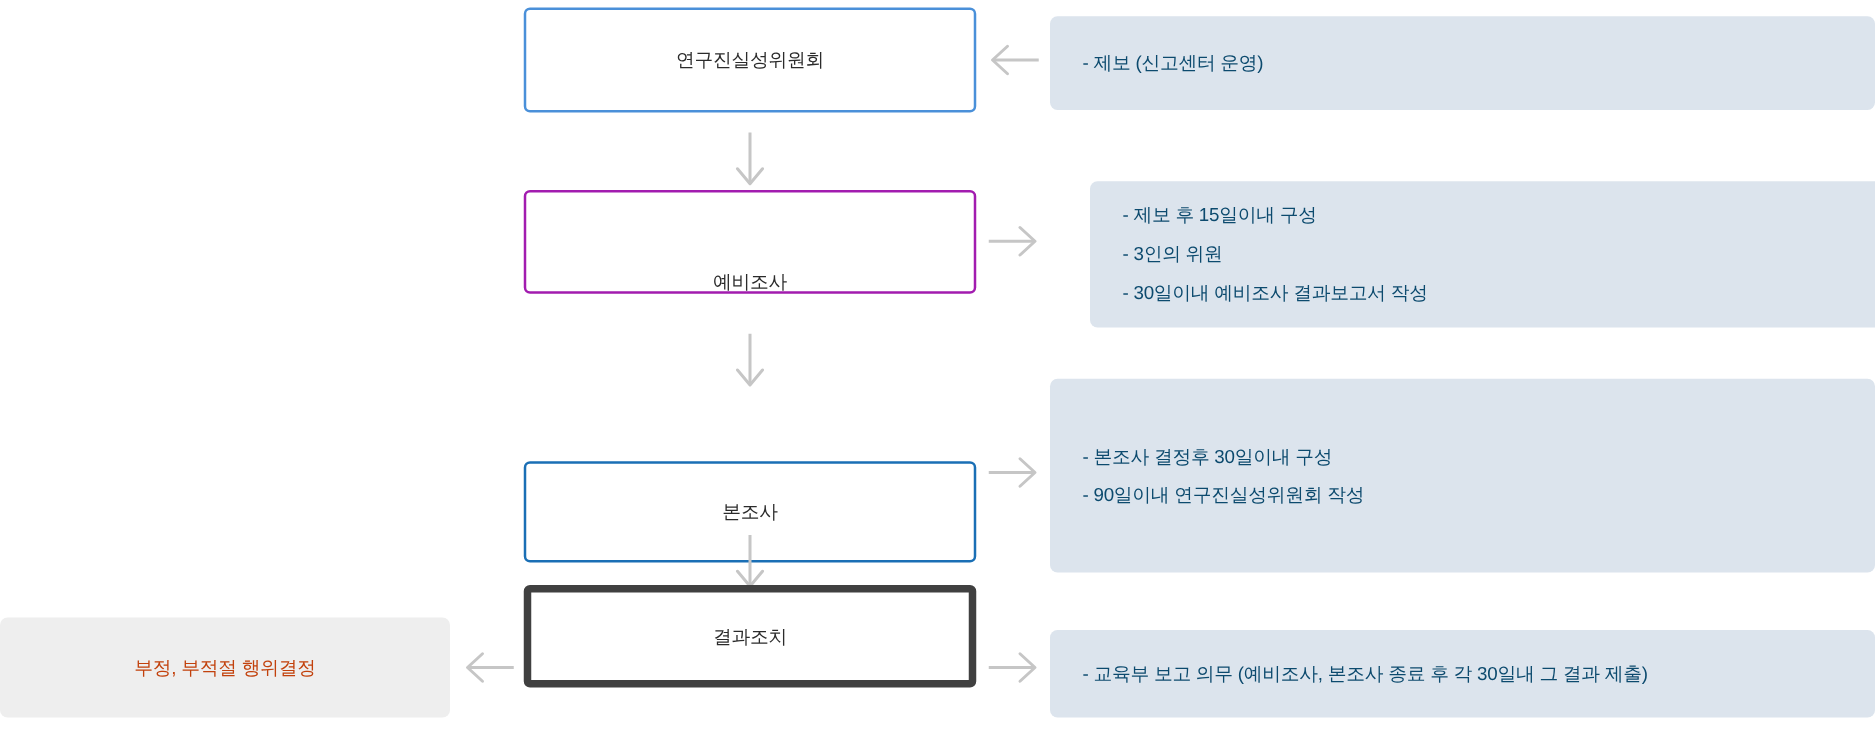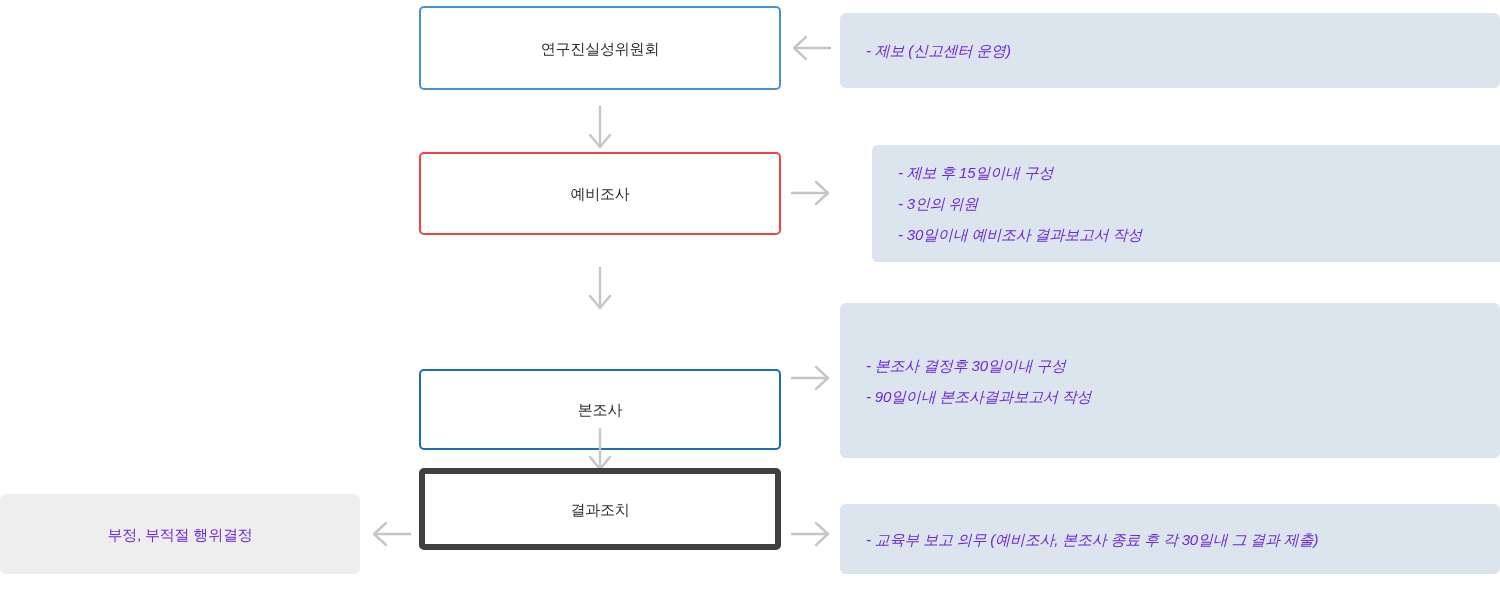--- a/index.html
+++ b/index.html
@@ -43,40 +43,39 @@
     box-sizing: border-box;
     background: #dce4ed;
     border-radius: 6px;
     padding: 0 26px;
     display: flex;
     flex-direction: column;
     justify-content: center;
   }
   .info-line {
     font-size: 15px;
-    color: #6d28d9;
+    color: #0c4a6e;
     letter-spacing: -0.2px;
     line-height: 31px;
     white-space: nowrap;
-    font-style: italic;
   }
 
   
   .outcome-box {
     position: absolute;
     box-sizing: border-box;
     background: #eeeeee;
     border-radius: 6px;
     display: flex;
     align-items: center;
     justify-content: center;
   }
   .outcome-label {
     font-size: 15px;
-    color: #6d28d9;
+    color: #c2410c;
     letter-spacing: -0.2px;
     line-height: 1;
   }
 
   
   .arrow {
     position: absolute;
     display: block;
   }
   .arrow svg { display: block; }
@@ -101,21 +100,21 @@
     <div class="info-line">- 제보 (신고센터 운영)</div>
   </div>
 
   <div class="arrow" style="left:585px; top:104px; width:30px; height:46px;">
     <svg width="30" height="46" viewBox="0 0 30 46" aria-hidden="true">
       <line x1="15" y1="2" x2="15" y2="42" stroke="#c6c6c6" stroke-width="2.4"></line>
       <polyline points="5,31 15,43 25,31" fill="none" stroke="#c6c6c6" stroke-width="2.4" stroke-linecap="round" stroke-linejoin="round"></polyline>
     </svg>
   </div>
 
-  <div class="proc-box" style="left:419px; top:152px; width:362px; height:83px; border:2px solid #ef4444;">
+  <div class="proc-box" style="left:419px; top:152px; width:362px; height:83px; border:2px solid #a21caf;align-items:flex-end;">
     <span class="proc-label">예비조사</span>
   </div>
 
   <div class="arrow" style="left:789px; top:178px; width:44px; height:30px;">
     <svg width="44" height="30" viewBox="0 0 44 30" aria-hidden="true">
       <line x1="2" y1="15" x2="38" y2="15" stroke="#c6c6c6" stroke-width="2.4"></line>
       <polyline points="27,4 39,15 27,26" fill="none" stroke="#c6c6c6" stroke-width="2.4" stroke-linecap="round" stroke-linejoin="round"></polyline>
     </svg>
   </div>
 
@@ -138,21 +137,21 @@
 
   <div class="arrow" style="left:789px; top:363px; width:44px; height:30px;">
     <svg width="44" height="30" viewBox="0 0 44 30" aria-hidden="true">
       <line x1="2" y1="15" x2="38" y2="15" stroke="#c6c6c6" stroke-width="2.4"></line>
       <polyline points="27,4 39,15 27,26" fill="none" stroke="#c6c6c6" stroke-width="2.4" stroke-linecap="round" stroke-linejoin="round"></polyline>
     </svg>
   </div>
 
   <div class="info-panel" style="left:840px; top:303px; width:660px; height:155px;">
     <div class="info-line">- 본조사 결정후 30일이내 구성</div>
-    <div class="info-line">- 90일이내 본조사결과보고서 작성</div>
+    <div class="info-line">- 90일이내 연구진실성위원회 작성</div>
   </div>
 
   <div class="arrow" style="left:585px; top:426px; width:30px; height:46px;">
     <svg width="30" height="46" viewBox="0 0 30 46" aria-hidden="true">
       <line x1="15" y1="2" x2="15" y2="42" stroke="#c6c6c6" stroke-width="2.4"></line>
       <polyline points="5,31 15,43 25,31" fill="none" stroke="#c6c6c6" stroke-width="2.4" stroke-linecap="round" stroke-linejoin="round"></polyline>
     </svg>
   </div>
 
   <div class="outcome-box" style="left:0px; top:494px; width:360px; height:80px;">

